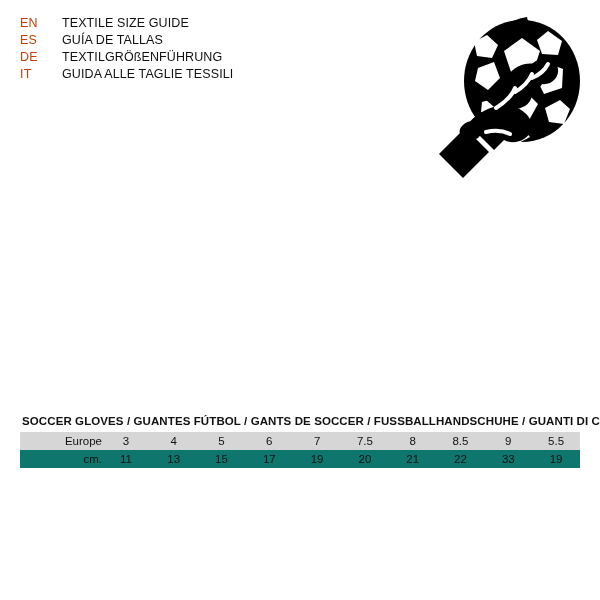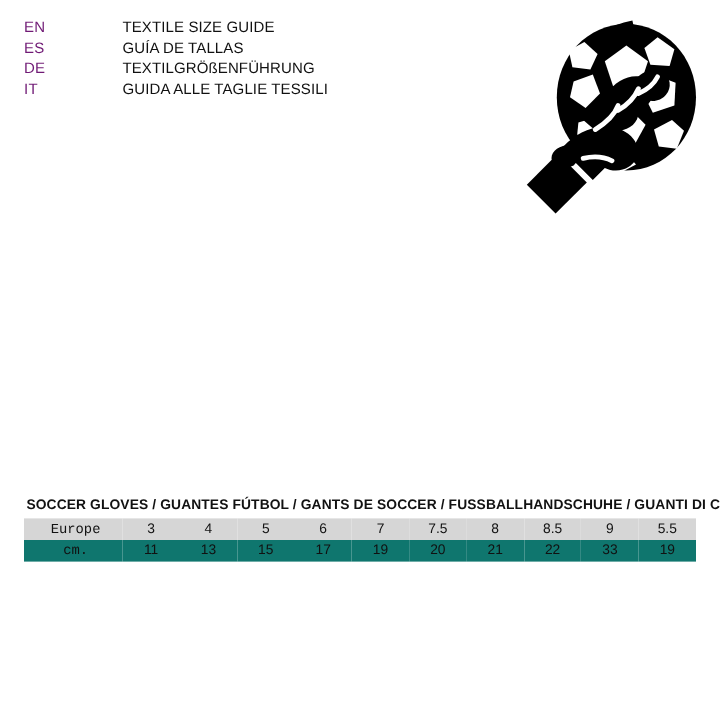--- a/index.html
+++ b/index.html
@@ -28,27 +28,26 @@
     align-items: baseline;
     height: 17px;
     line-height: 17px;
     white-space: nowrap;
   }
   .legend-code {
     width: 42px;
     flex: 0 0 42px;
     font-size: 12.5px;
     letter-spacing: 0.2px;
-    color: #701a75;
+    color: #c2410c;
   }
   .legend-label {
     font-size: 12.5px;
     letter-spacing: 0.1px;
     color: #111;
-    margin-left: 40px;
   }
 
   
   #illustration {
     position: absolute;
     right: 18px;
     top: 8px;
     width: 200px;
     height: 190px;
   }
@@ -76,24 +75,23 @@
   }
   td {
     font-size: 11.5px;
     color: #111;
     height: 16px;
     padding: 1px 0;
     text-align: center;
     vertical-align: middle;
   }
   td.rowhead {
-    text-align: center;
+    text-align: right;
     padding-left: 4px;
     width: 78px;
-    font-family: Liberation Mono, monospace;
   }
   tr.shaded td {
     background: #d6d6d6;
   }
   tr.plain td {
     background: #0f766e;
   }
 </style>
 </head>
 <body>

